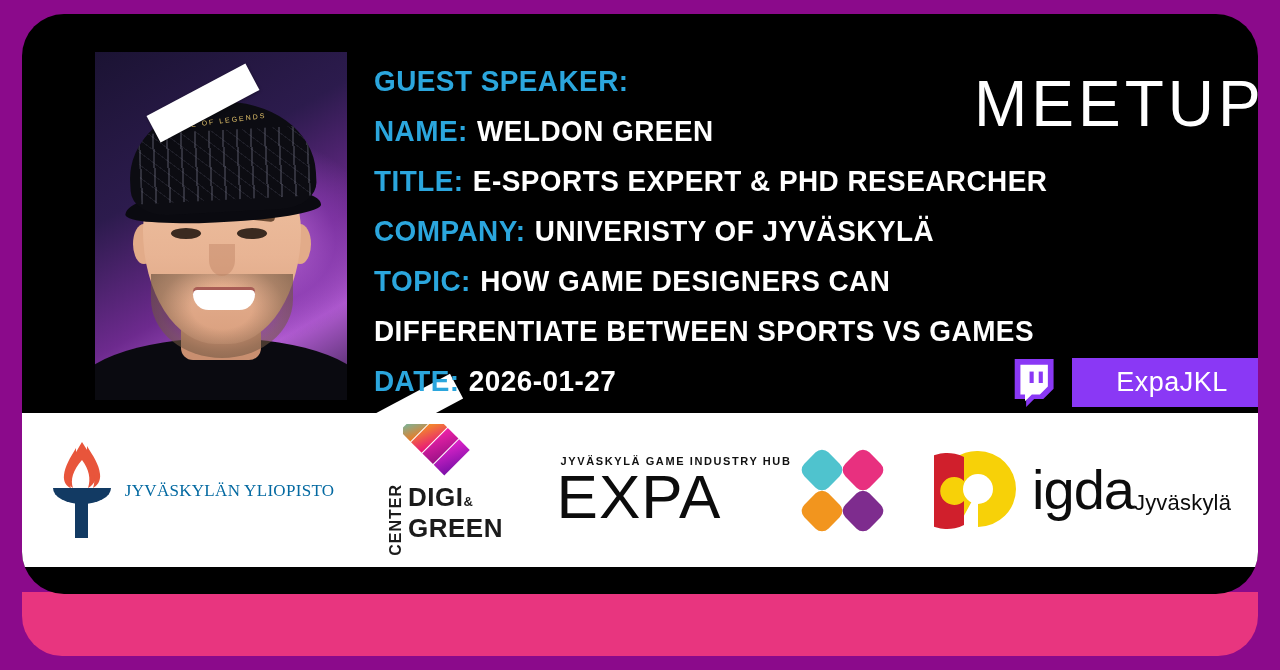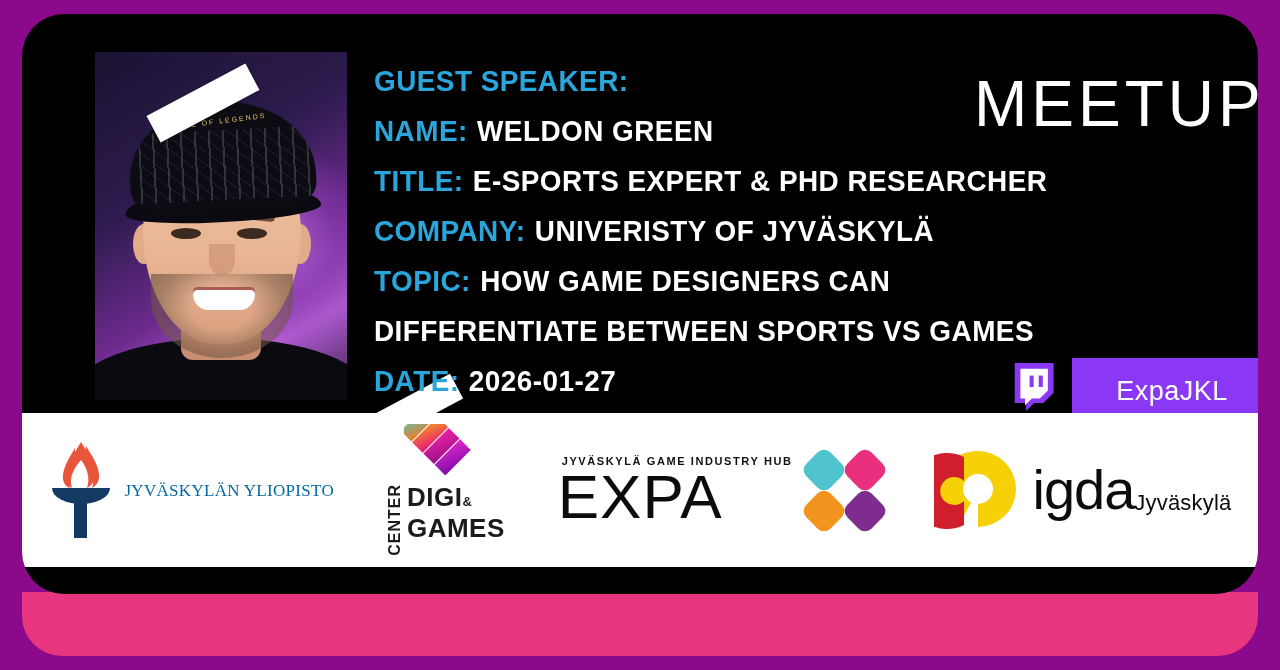--- a/index.html
+++ b/index.html
@@ -226,21 +226,21 @@
   .twitch-row{
     position:absolute;
     left:988px; top:344px;
     display:flex; align-items:center; gap:16px;
   }
   .twitch-icon{ width:46px; height:48px; display:block; }
   .twitch-chip{
     background:#8A38F5;
     color:#fff;
     font-size:27px;
-    padding:18px 24px 9px 24px;
+    padding:9px 24px 9px 24px;
     min-width:200px;
     text-align:center;
     letter-spacing:.5px;
   }
 
   
   .sponsor{ display:flex; align-items:center; }
 
   
   .jyu{ gap:10px; }
@@ -434,21 +434,21 @@
             <rect x="-30" y="-2" width="15" height="36" fill="url(#g1)"></rect>
             <rect x="-14" y="-2" width="15" height="36" fill="url(#g2)"></rect>
             <rect x="2" y="-2" width="15" height="36" fill="url(#g3)"></rect>
             <rect x="18" y="-2" width="15" height="36" fill="url(#g4)"></rect>
           </g>
         </svg>
         <div class="wordmark">
           <div class="center">CENTER</div>
           <div>
             <div class="dg"><span>DIGI</span><small>&amp;</small></div>
-            <div class="dg">GAMES</div>
+            <div class="dg">GREEN</div>
           </div>
         </div>
       </div>
 
       <div class="sponsor expa">
         <div class="texts">
           <div class="hub">JYVÄSKYLÄ GAME INDUSTRY HUB</div>
           <div class="word">EXPA</div>
         </div>
         <div class="dots">

